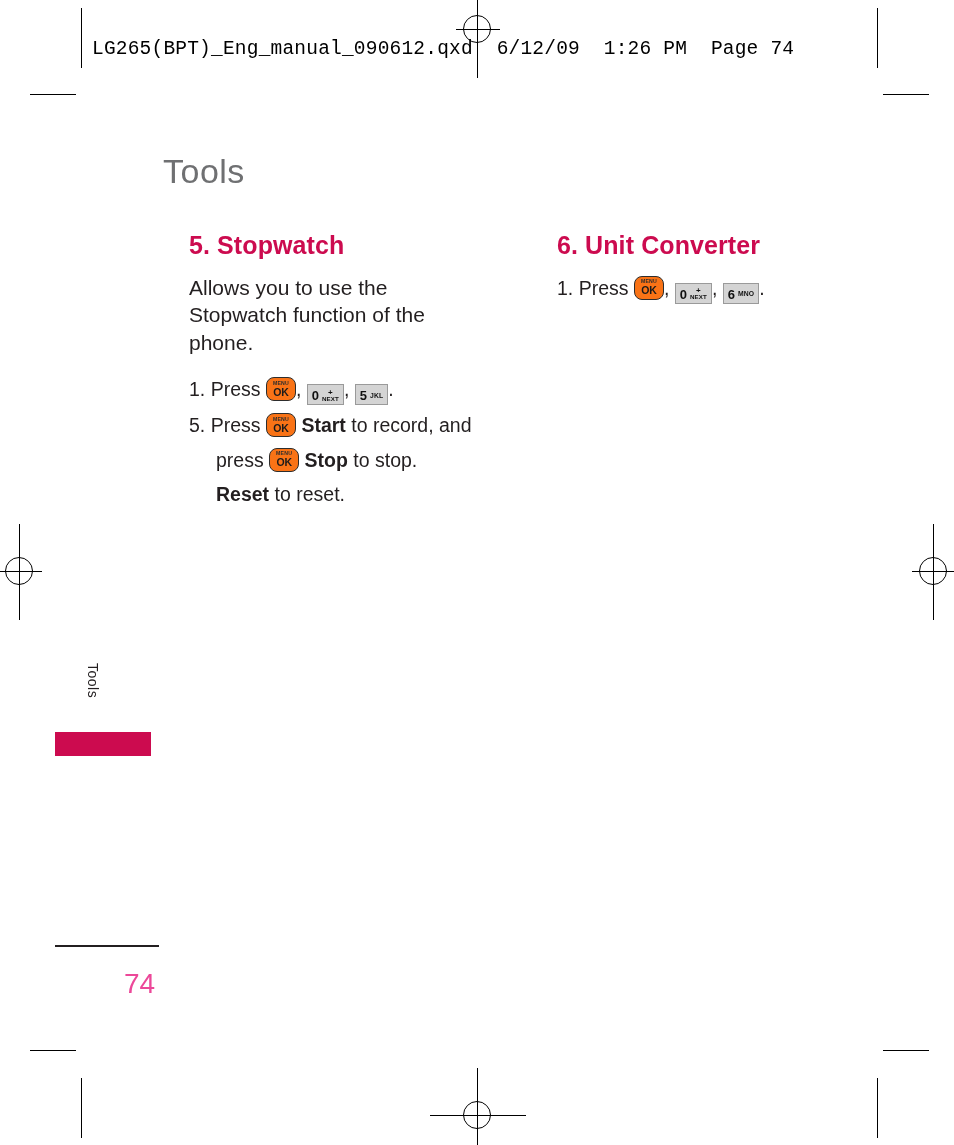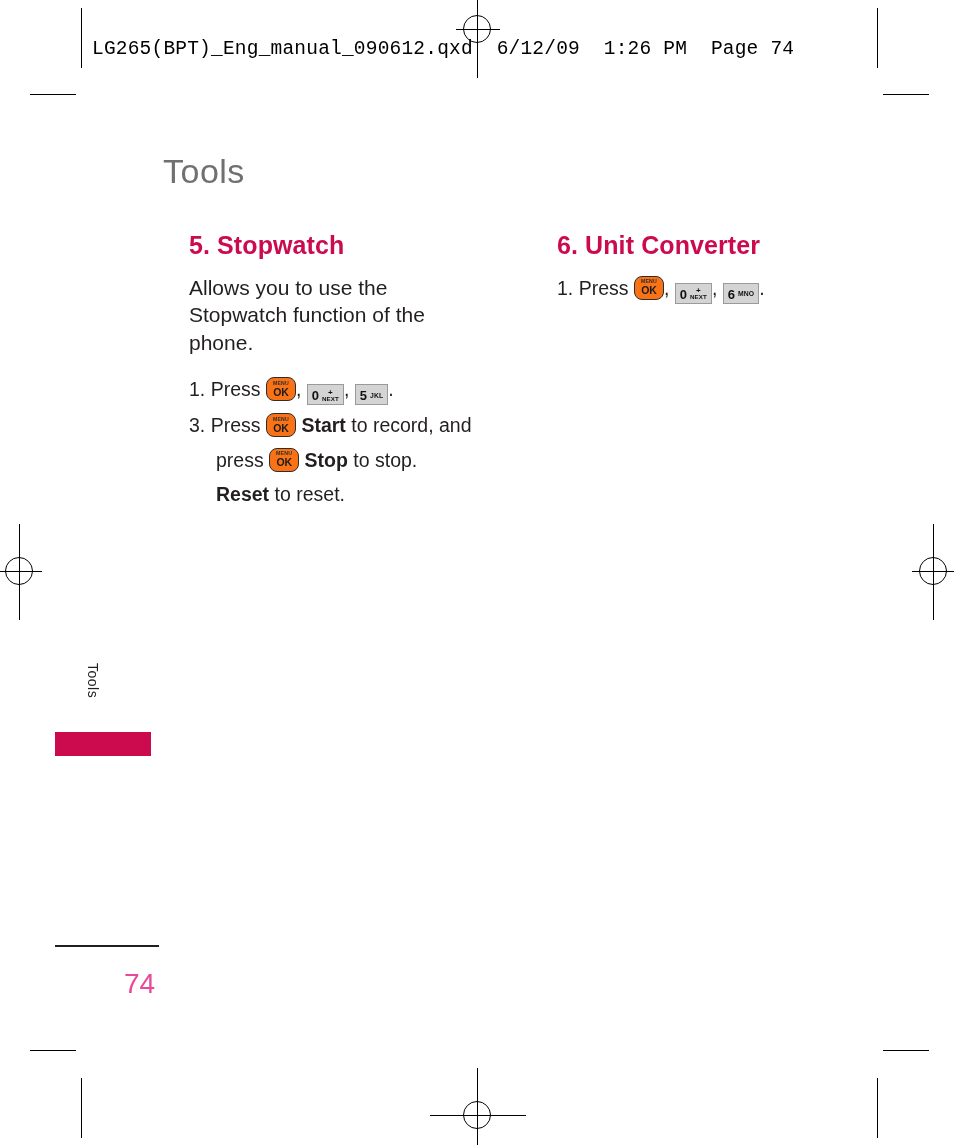--- a/index.html
+++ b/index.html
@@ -294,21 +294,21 @@
     <span class="key key-num">
       <span class="digit">0</span><span class="sub"><span class="plus">+</span><span>NEXT</span></span>
     </span><span>,</span>
 
     <span class="key key-num">
       <span class="digit">5</span><span class="sub" style="font-size:6.8px;">JKL</span>
     </span><span>.</span>
   </div>
 
   <div class="step">
-    <span>3. Press</span>
+    <span>5. Press</span>
     <span class="key key-menuok">
       <span class="k-top">MENU</span>
       <span class="k-bot">OK</span>
     </span>
     <b>Start</b>
     <span>to record, and</span>
   </div>
   <div class="step step-indent">
     <span>press</span>
     <span class="key key-menuok">

